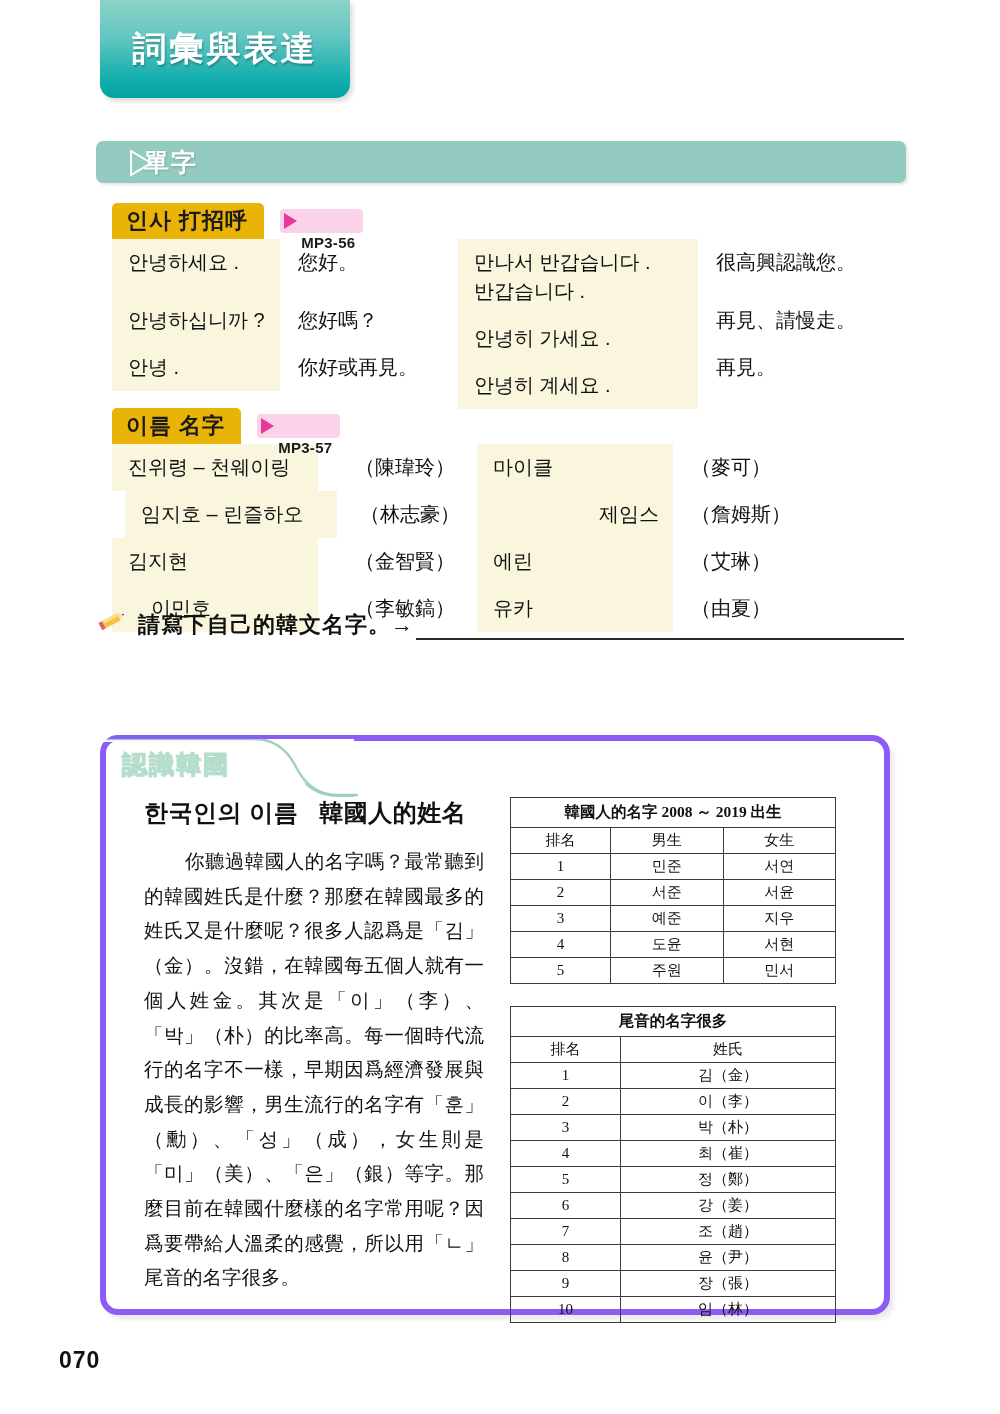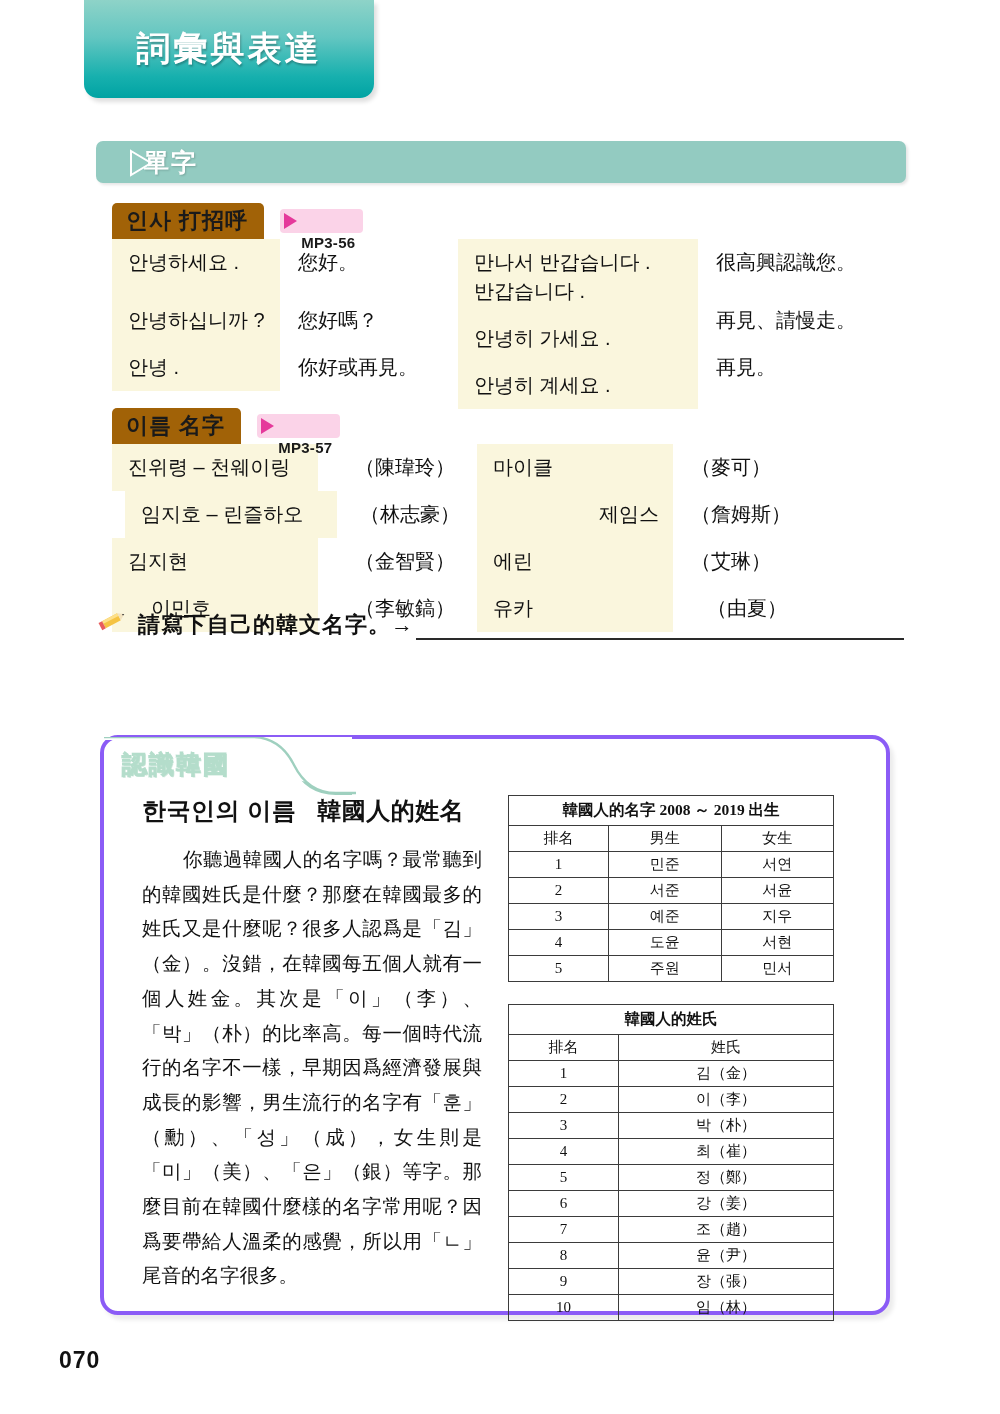--- a/index.html
+++ b/index.html
@@ -6,21 +6,21 @@
   html, body {
     width: 1000px; height: 1414px;
     background: #ffffff;
     font-family: "Liberation Sans", "DejaVu Sans", sans-serif;
     overflow: hidden;
   }
   .page { position: relative; width: 1000px; height: 1414px; background: #fff; }
 
   
   .chapter-tab {
-    position: absolute; left: 84px; top: 0; width: 290px; height: 98px;
+    position: absolute; left: 100px; top: 0; width: 250px; height: 98px;
     background: linear-gradient(180deg, #8ed3c8 0%, #63c6c1 38%, #17b0ae 78%, #00a3a3 100%);
     border-radius: 0 0 14px 14px;
     box-shadow: 3px 4px 4px rgba(0,0,0,0.13);
     display: flex; align-items: center; justify-content: center;
   }
   .chapter-tab-label {
     color: #ffffff; font-size: 34px; font-weight: bold; letter-spacing: 3px;
     text-shadow: 1px 2px 2px rgba(0,0,0,0.25);
   }
 
@@ -39,21 +39,21 @@
   .tri-outline svg { position: absolute; left: -3px; top: -14px; }
   .section-bar-label {
     color: #ffffff; font-size: 25px; font-weight: bold; letter-spacing: 2px;
     text-shadow: 1px 1px 2px rgba(0,0,0,0.18);
   }
 
   
   .vocab-group { position: absolute; left: 112px; }
   .group-head { display: flex; align-items: center; height: 36px; position: relative; }
   .group-title {
-    background: #a16207; height: 36px; display: flex; align-items: center;
+    background: #eab308; height: 36px; display: flex; align-items: center;
     padding: 0 16px 0 14px; border-radius: 5px 5px 0 0;
     font-size: 22px; font-weight: bold; color: #1a1a1a; letter-spacing: 1px;
   }
   .mp3-badge {
     margin-left: 16px; height: 24px; display: flex; align-items: center;
     background: #fbd3e8; border-radius: 4px; padding: 0 8px 0 4px;
   }
   .mp3-tri {
     width: 0; height: 0; border-left: 13px solid #e5399b;
     border-top: 8px solid transparent; border-bottom: 8px solid transparent;
@@ -81,21 +81,21 @@
     font-size: 22px; font-weight: bold; color: #111; letter-spacing: 1px;
     font-family: "Liberation Serif", "DejaVu Serif", serif; white-space: nowrap;
   }
   .write-line {
     flex: 1; border-bottom: 2px solid #2a2a2a; height: 4px; margin-left: 2px;
   }
 
   
   .culture-box {
     position: absolute; left: 100px; top: 735px; width: 790px; height: 580px;
-    border: 4px solid #8b5cf6; border-radius: 18px; background: #fff;
+    border: 6px solid #8b5cf6; border-radius: 18px; background: #fff;
     box-shadow: 4px 5px 4px rgba(0,0,0,0.08);
   }
   .culture-notch {
     position: absolute; left: 0; top: 0; width: 250px; height: 56px;
     background: #fff; border-radius: 16px 0 0 0; overflow: visible;
   }
   .culture-tab-label {
     position: absolute; left: 122px; top: 748px;
     font-size: 25px; font-weight: bold; letter-spacing: 2px;
     color: #eef8f1; -webkit-text-stroke: 1px #b4ddcb;
@@ -210,21 +210,21 @@
         <div>
           <div class="kr-cell" style="width:196px;">마이클</div>
           <div class="kr-cell" style="width:196px;text-align:right;">제임스</div>
           <div class="kr-cell" style="width:196px;">에린</div>
           <div class="kr-cell" style="width:196px;">유카</div>
         </div>
         <div>
           <div class="cn-cell" style="width:150px;">（麥可）</div>
           <div class="cn-cell" style="width:150px;">（詹姆斯）</div>
           <div class="cn-cell" style="width:150px;">（艾琳）</div>
-          <div class="cn-cell" style="width:150px;margin-left:16px;">（由夏）</div>
+          <div class="cn-cell" style="width:150px;">（由夏）</div>
         </div>
       </div>
     </div>
   </div>
 
   <div class="write-row" style="top:608px; width:808px;">
     <span class="pencil">
       <svg width="30" height="26" viewBox="0 0 30 26">
         <g transform="rotate(-28 15 13)">
           <rect x="7" y="9" width="17" height="8" fill="#f5c342"></rect>
@@ -294,21 +294,21 @@
             <td>5</td>
             <td>주원</td>
             <td>민서</td>
           </tr>
         </tbody>
           </table>
 
         <table class="tbl2">
           <tbody>
               <tr>
-            <td class="tbl-caption" colspan="2">韓國人的姓氏</td>
+            <td class="tbl-caption" colspan="2">尾音的名字很多</td>
           </tr>
           <tr class="tbl-head">
             <td class="rank">排名</td>
             <td>姓氏</td>
           </tr>
           <tr>
             <td class="rank">1</td>
             <td>김（金）</td>
           </tr>
           <tr>

